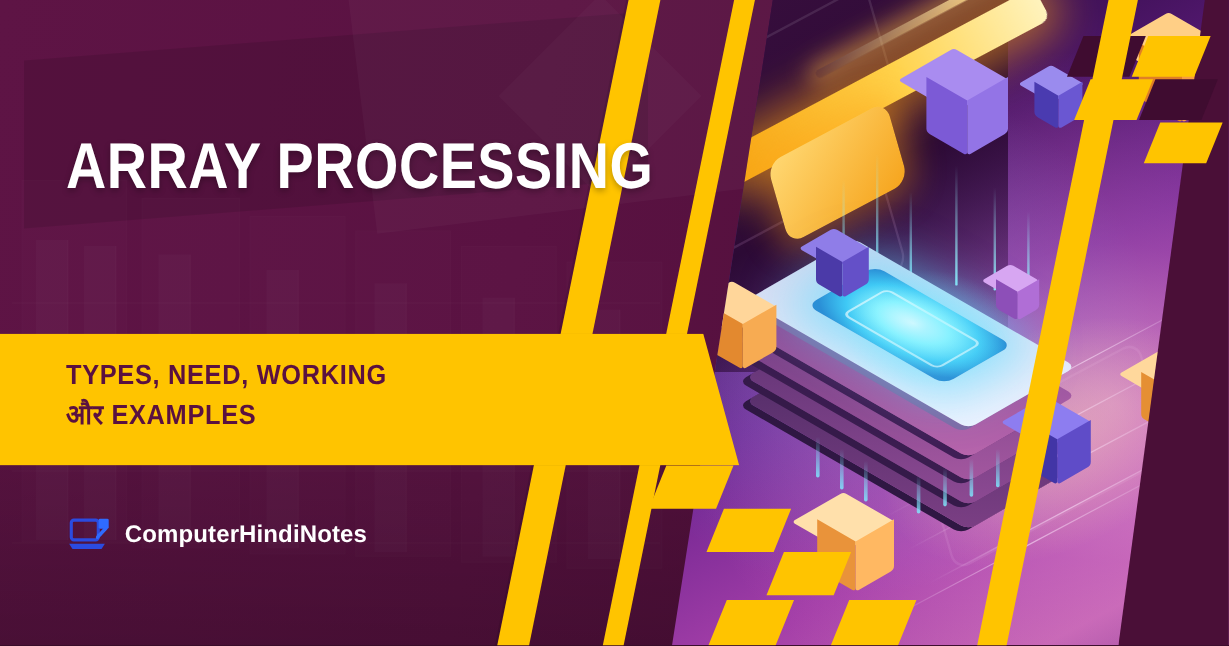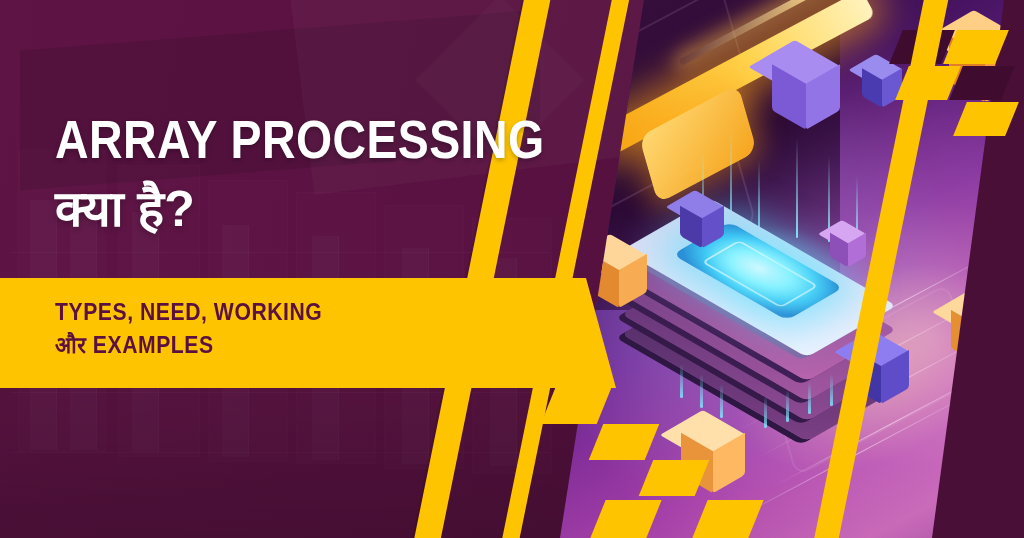--- a/index.html
+++ b/index.html
@@ -461,22 +461,33 @@
   <div class="chk" style="left:596px; top:424px; width:56px; height:36px;"></div>
   <div class="chk" style="left:646px; top:460px; width:56px; height:36px;"></div>
   <div class="chk" style="left:598px; top:500px; width:56px; height:38px;"></div>
   <div class="chk" style="left:700px; top:500px; width:56px; height:38px;"></div>
 
   <div class="stripe stripe-main"></div>
   <div class="stripe stripe-mid"></div>
   <div class="stripe stripe-right"></div>
 
   <div class="headline">ARRAY PROCESSING</div>
-  <div class="headline-hi">क्या है?</div>
 
   <div class="banner"></div>
   <div class="banner-text">
     <span class="l1">TYPES, NEED, WORKING</span>
     <span class="l2">और EXAMPLES</span>
   </div>
 
+  <div class="logo">
+    <span class="logo-mark">
+      <svg width="36" height="30" viewBox="0 0 36 30" xmlns="http://www.w3.org/2000/svg">
+        <rect x="2.4" y="2.4" width="22.5" height="16.5" rx="2.2" fill="none" stroke="#2B4BE0" stroke-width="2.6"></rect>
+        <path d="M0.6 22.2 H30.4 L27.6 26.6 H3.4 Z" fill="#2B4BE0"></path>
+        <rect x="25.2" y="1.2" width="8.4" height="8.4" rx="1.2" fill="#2F6BFF"></rect>
+        <path d="M24.4 16.6 L31.2 9.2" stroke="#2F6BFF" stroke-width="3" stroke-linecap="round"></path>
+        <path d="M23.2 18.2 l1.0 -4.6 l3.8 1.0 Z" fill="#2F6BFF"></path>
+      </svg>
+    </span>
+    <span class="logo-text">ComputerHindiNotes</span>
+  </div>
 
 </div>
 
 </body></html>

